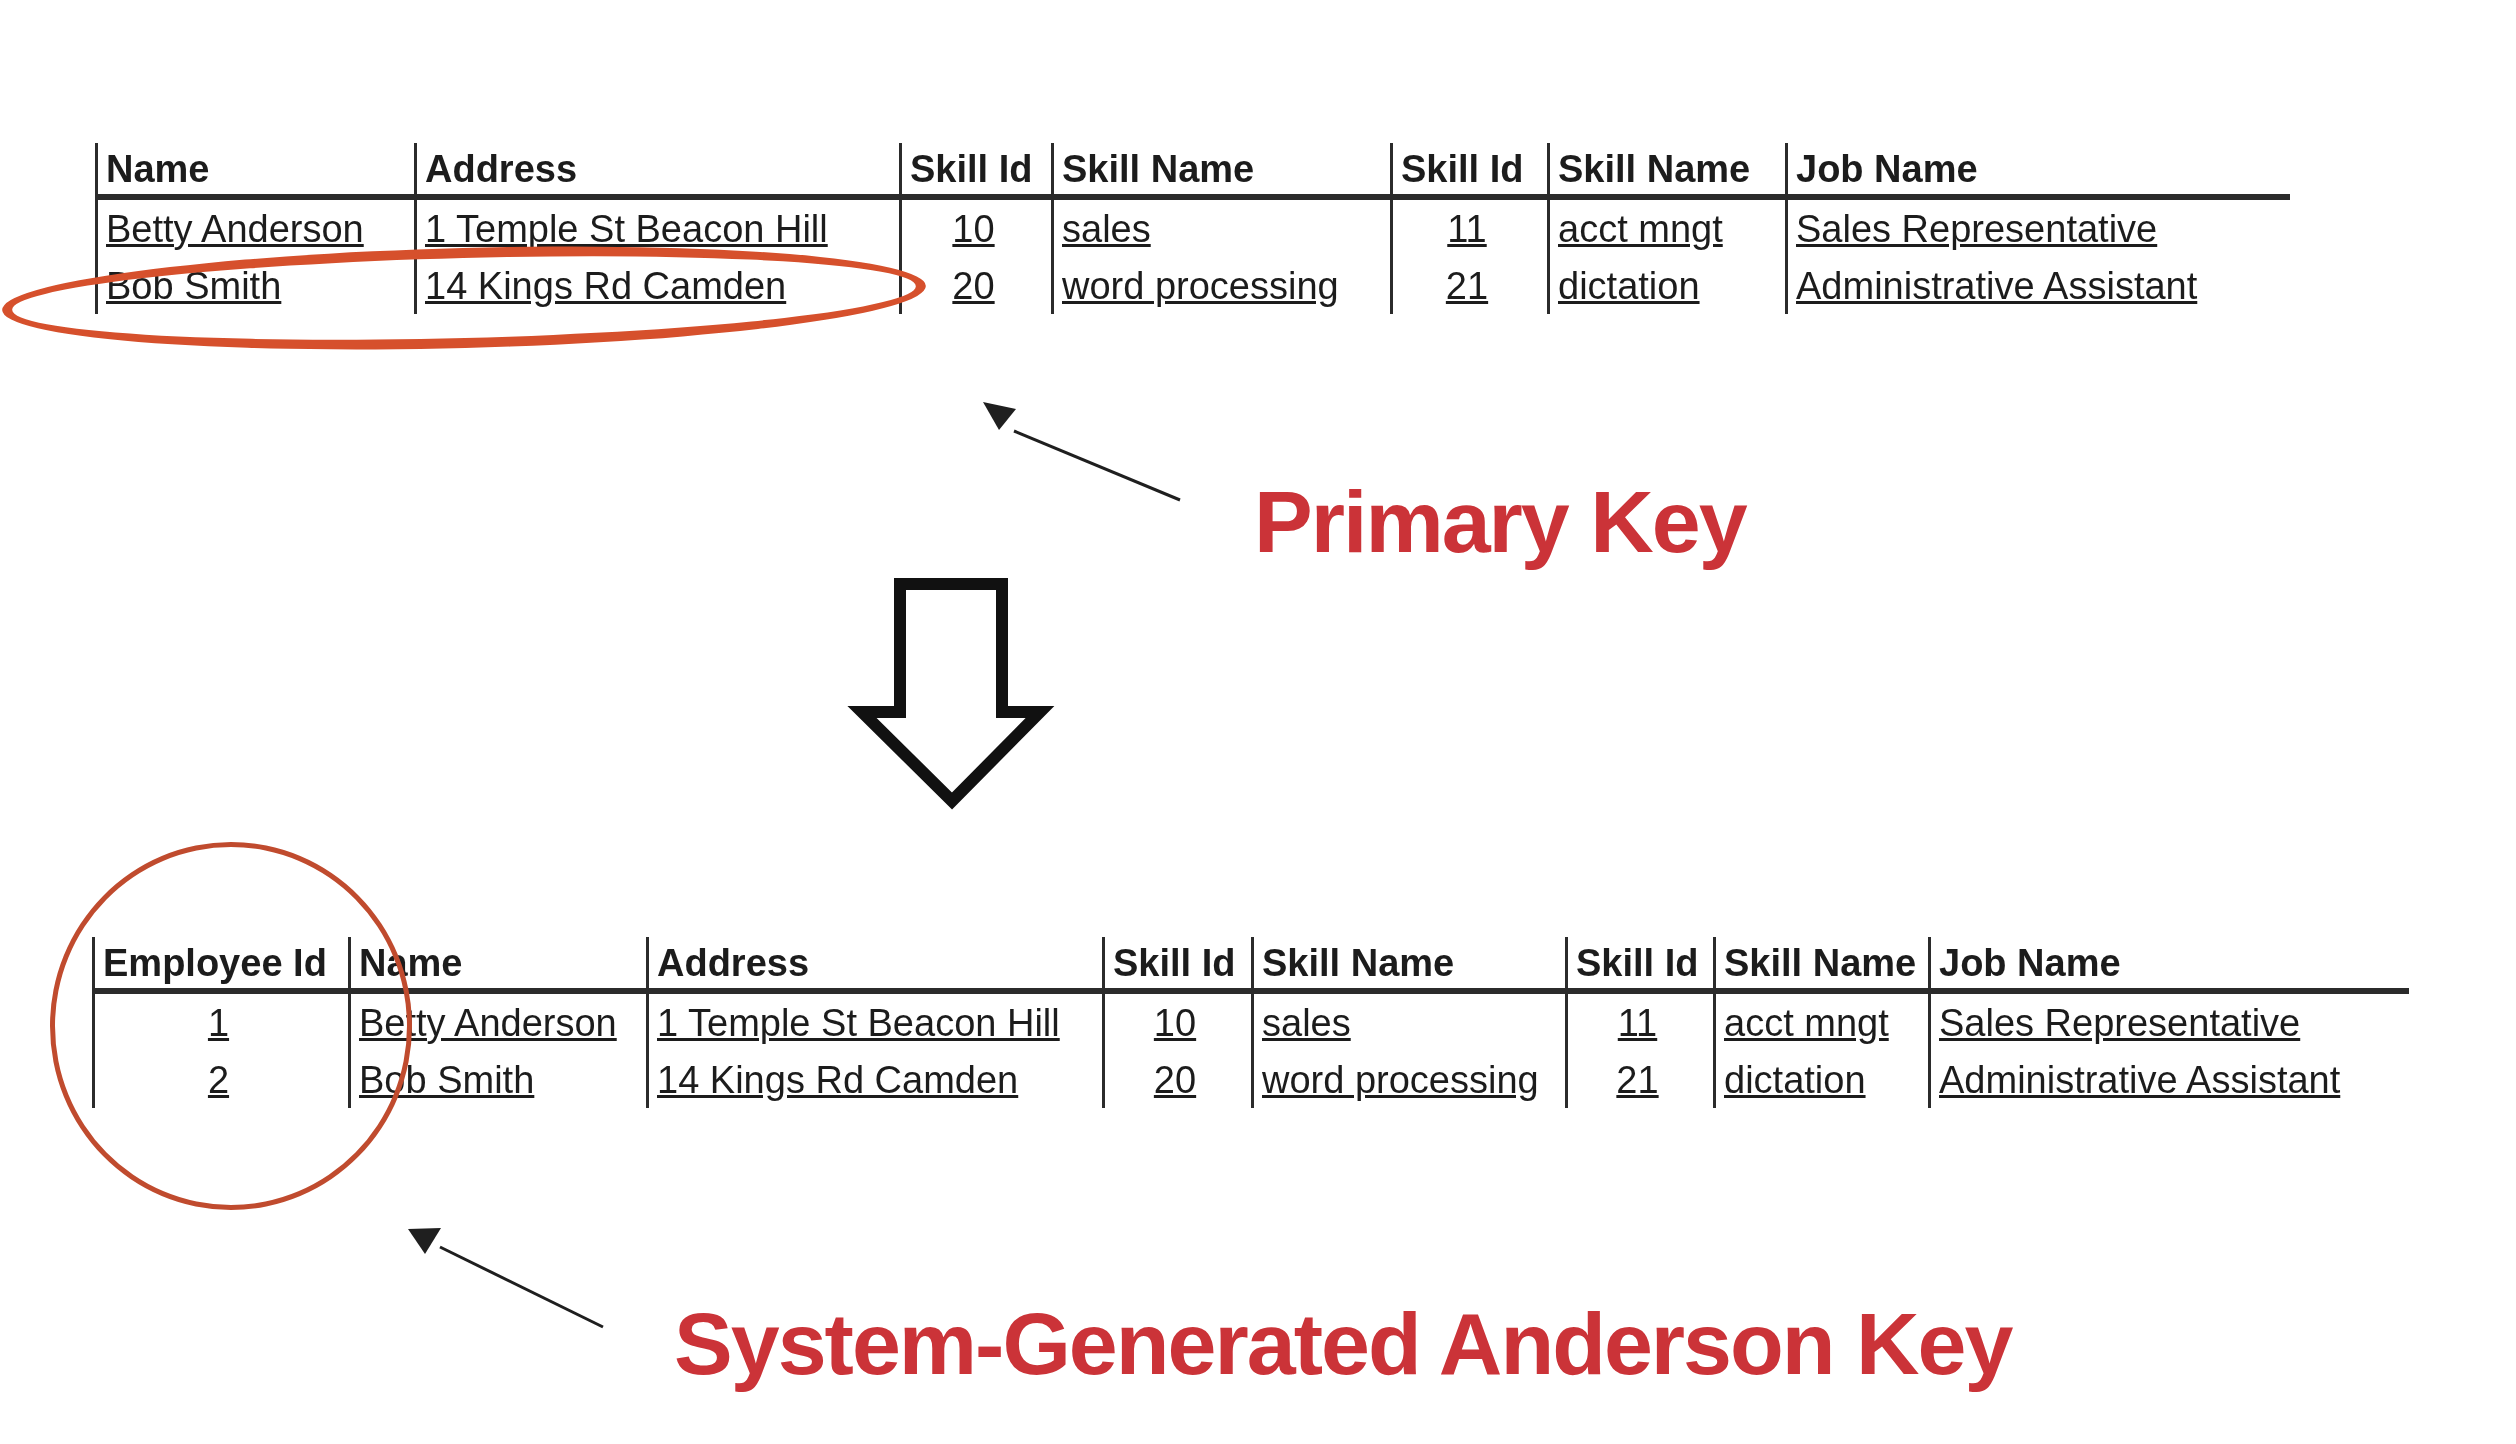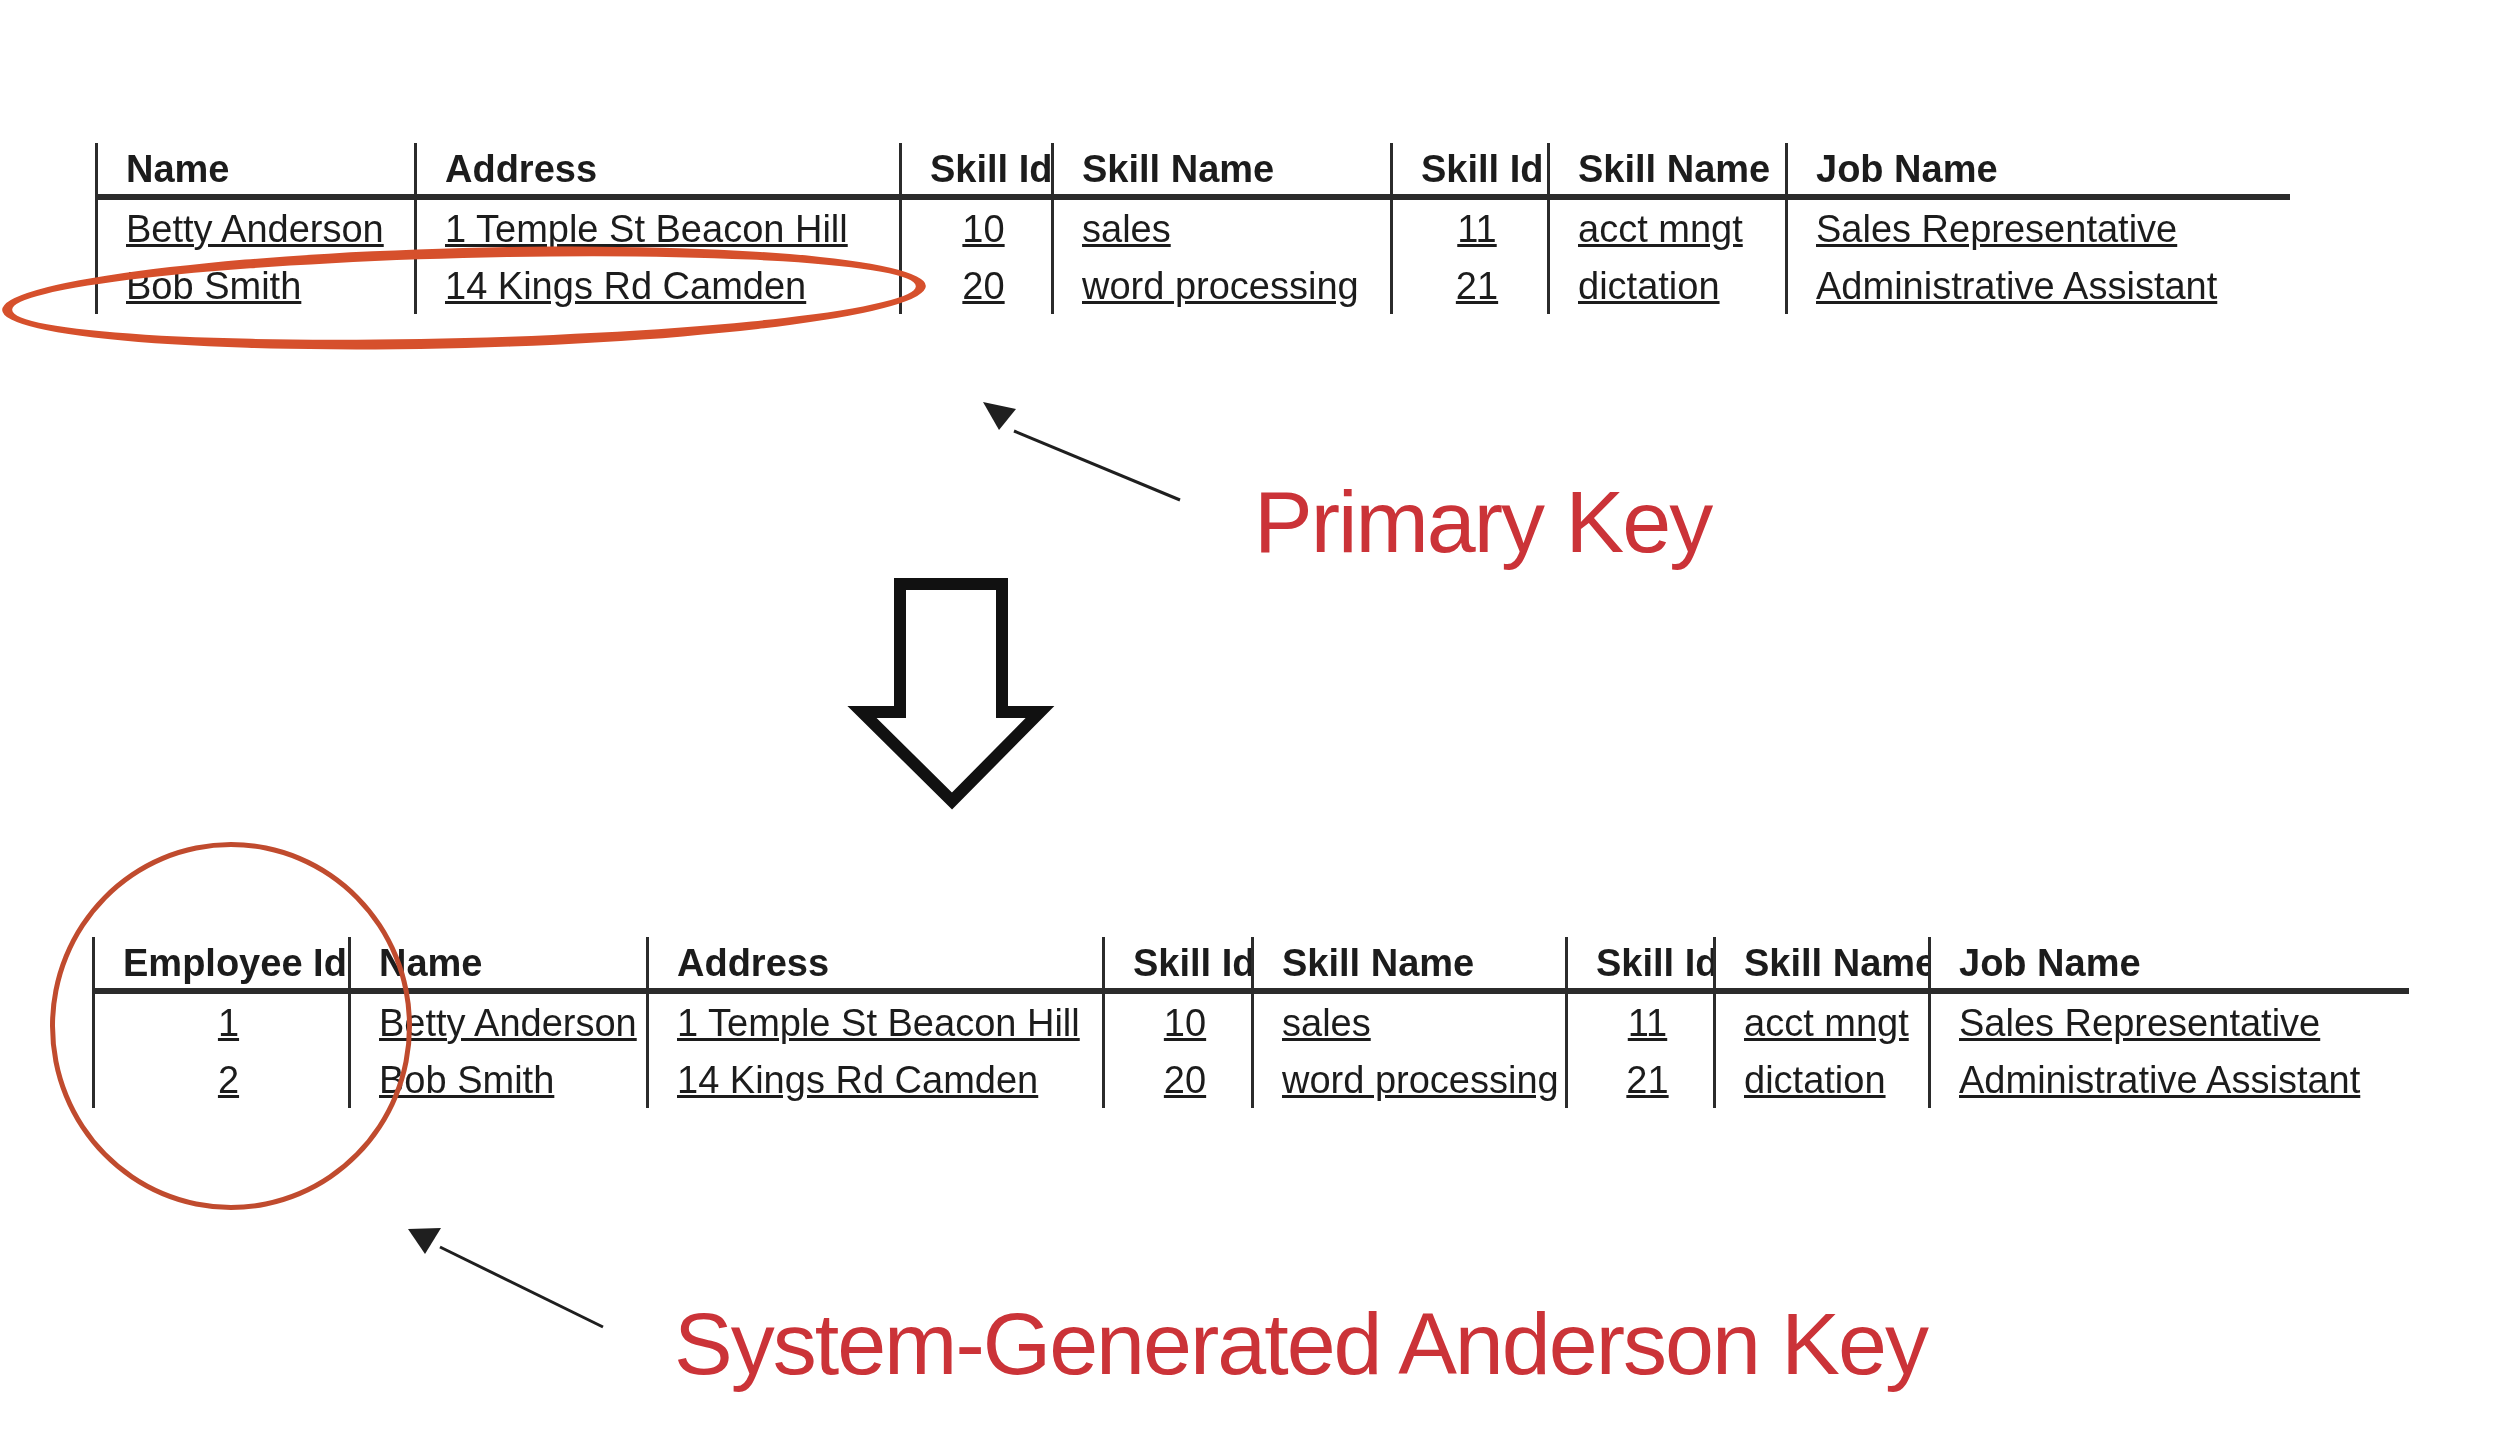--- a/index.html
+++ b/index.html
@@ -20,21 +20,21 @@
   }
   table.tbl{
     position:absolute;
     border-collapse:collapse;
     table-layout:fixed;
     font-size:38px;
     line-height:1;
   }
   .tbl th,.tbl td{
     border-left:3px solid var(--ink);
-    padding:0 28px;
+    padding:0 8px;
     white-space:nowrap;
     overflow:hidden;
     text-align:left;
     vertical-align:middle;
     font-weight:normal;
     margin-top:27px;
   }
   .tbl thead th{
     font-weight:bold;
     border-bottom:6px solid var(--ink);
@@ -59,21 +59,21 @@
     border:5px solid var(--circle-orange);
     border-radius:50%;
     box-sizing:border-box;
   }
   svg.overlay{
     position:absolute;left:0;top:0;width:2516px;height:1444px;
     pointer-events:none;
   }
   .title{
     position:absolute;
-    font-weight:normal;
+    font-weight:bold;
     color:var(--accent-red);
     font-size:88px;
     letter-spacing:-2px;
     line-height:1;
     white-space:nowrap;
   }
   .t1{left:1254px;top:478px;}
   .t2{left:674px;top:1300px;}
 </style>
 </head>

